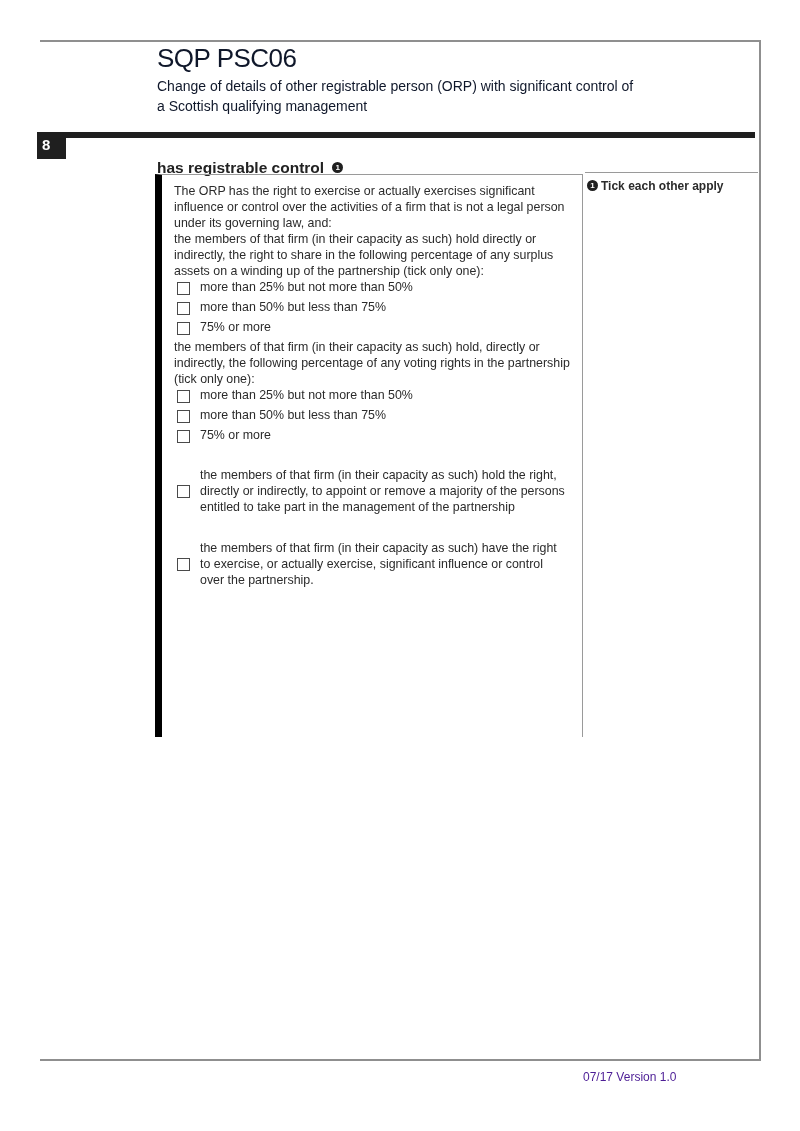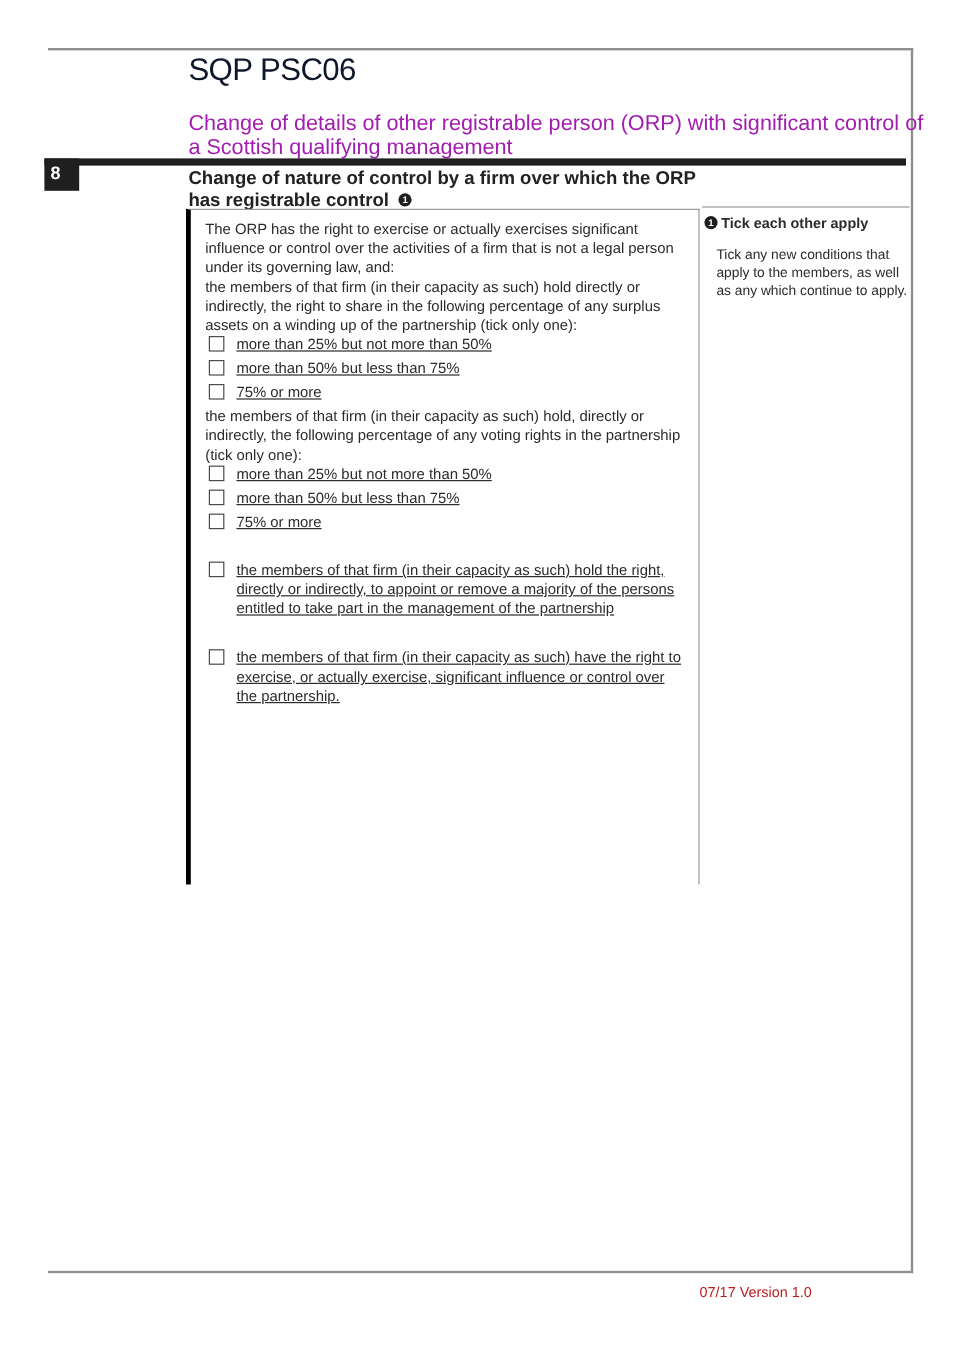--- a/index.html
+++ b/index.html
@@ -17,22 +17,22 @@
     border-top:2px solid #8f8f8f;
     border-right:2px solid #8f8f8f;
     border-bottom:2px solid #8f8f8f;
   }
   
   .form-code {
     position:absolute; left:157px; top:43px;
     font-size:26px; font-weight:400; letter-spacing:-0.5px; color:#0f172a;
   }
   .form-subtitle {
-    position:absolute; left:157px; top:92px;
-    font-size:18px; line-height:20px; color:#a21caf;
+    position:absolute; left:157px; top:76px;
+    font-size:14px; line-height:20px; color:#0f172a;
   }
   
   .section-bar {
     position:absolute; left:37px; top:132px; width:718px; height:6px;
     background:#1f1f1f;
   }
   .section-number {
     position:absolute; left:37px; top:132px; width:29px; height:27px;
     background:#1f1f1f; color:#ffffff;
     font-size:15px; font-weight:bold; padding-left:5px; line-height:26px;
@@ -44,31 +44,31 @@
   .marker {
     display:inline-block; width:11px; height:11px; border-radius:50%;
     background:#1f1f1f; color:#fff; font-size:8px; font-weight:bold;
     text-align:center; line-height:11px; font-family:"Liberation Sans", sans-serif;
   }
   .section-heading .marker { position:relative; top:-3px; margin-left:8px; }
   
   .panel {
     position:absolute; left:155px; top:174px; width:428px; height:563px;
     border-top:1px solid #9a9a9a;
-    border-left:4px solid #000000;
+    border-left:7px solid #000000;
     border-right:1px solid #9a9a9a;
     padding:8px 12px 0 12px;
     font-size:12.4px; line-height:16px; color:#2b2b2b;
   }
   .panel p { margin:0; }
   .p-intro   { margin-bottom:14px; }
   .p-prompt  { margin-bottom:4px; }
   .cb-row {
-    display:flex; align-items:flex-start;
-    margin:0 0 3px 3px; line-height:17px;text-decoration:underline;
+    display:flex; align-items:center;
+    margin:0 0 3px 3px; line-height:17px;
   }
   .cb {
     flex:0 0 auto; width:13px; height:13px;
     border:1.5px solid #4a4a4a; background:#fff;
     margin:1px 10px 0 0; display:inline-block;
   }
   .group-gap     { margin-top:10px; }
   .big-gap       { margin-top:23px; }
   .big-gap2      { margin-top:25px; }
   .cb-row .cb-label { display:block; }
@@ -85,39 +85,39 @@
     display:flex; align-items:flex-start;
   }
   .sidebar-title .marker { margin:1px 3px 0 0; flex:0 0 auto; }
   .sidebar-note {
     margin:13px 0 0 10px;
     font-size:11.5px; line-height:15px;
   }
   
   .footer-version {
     position:absolute; left:583px; top:1070px;
-    font-size:12px; color:#b91c1c;
+    font-size:12px; color:#4c1d95;
   }
 </style>
 </head>
 <body>
 
 <div class="page-frame"></div>
 
 <div class="form-code">SQP PSC06</div>
 <div class="form-subtitle">
   <span>Change of details of other registrable person (ORP) with significant control of</span><br>
   <span>a Scottish qualifying management</span>
 </div>
 
 <div class="section-bar"></div>
 <div class="section-number">8</div>
 
 <div class="section-heading">
-  <span>Change of nature of control by a firm over which the ORP</span><br>
+  <br>
   <span>has registrable control</span><span class="marker">1</span>
 </div>
 
 <div class="panel">
   <p class="p-intro">The ORP has the right to exercise or actually exercises significant influence or control over the activities of a firm that is not a legal person under its governing law, and:</p>
 
   <p class="p-prompt">the members of that firm (in their capacity as such) hold directly or indirectly, the right to share in the following percentage of any surplus assets on a winding up of the partnership (tick only one):</p>
   <div class="cb-row">
     <span class="cb"></span>
     <span class="cb-label">more than 25% but not more than 50%</span>
@@ -154,16 +154,15 @@
     <span class="cb"></span>
     <span class="cb-label">the members of that firm (in their capacity as such) have the right to exercise, or actually exercise, significant influence or control over  the partnership.</span>
   </div>
 </div>
 
 <div class="sidebar">
   <div class="sidebar-title">
     <span class="marker">1</span>
     <span>Tick each other apply</span>
   </div>
-  <div class="sidebar-note">Tick any new conditions that apply to the members, as well as any which continue to apply.</div>
 </div>
 
 <div class="footer-version">07/17 Version 1.0</div>
 
 </body></html>

